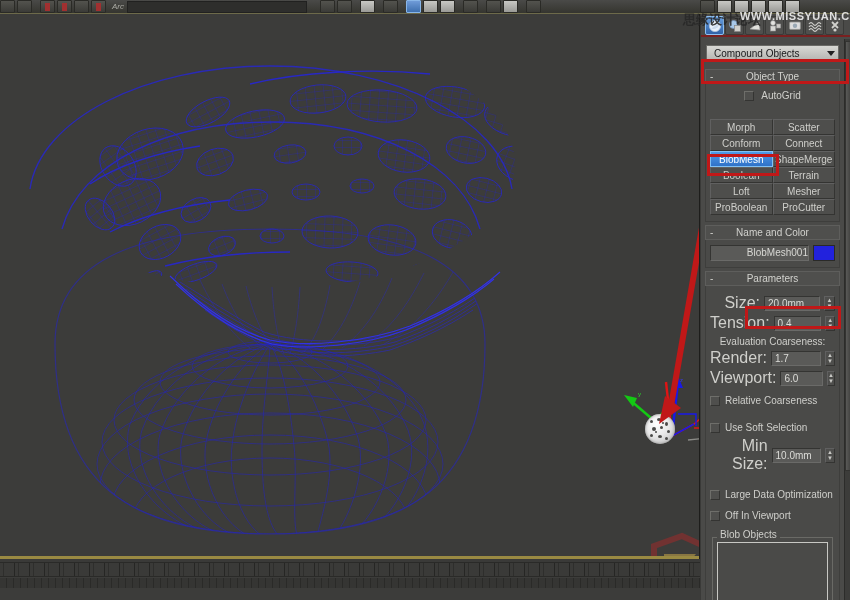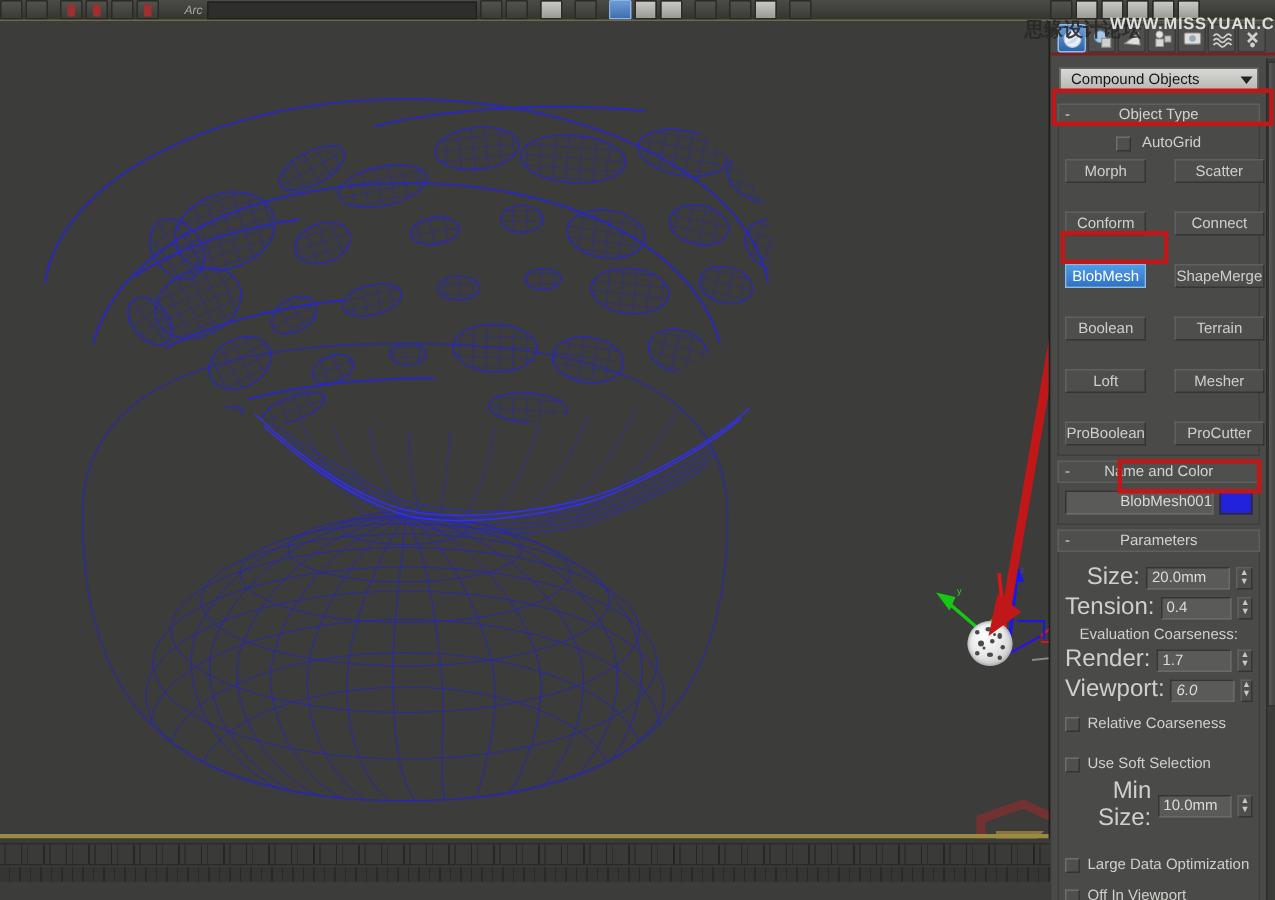--- a/index.html
+++ b/index.html
@@ -30,21 +30,21 @@
     content:""; position:absolute; left:4px; top:2px; width:5px; height:8px;
     background:#a03030;
   }
   .tb-btn.sel { background: linear-gradient(#6f9bd8, #3e6fae); border-color:#89b6e8; }
   .tb-btn.lite { background: linear-gradient(#c8c8c4, #9a9a96); }
   .tb-sep { width: 4px; height: 13px; }
   .tb-field {
     height: 12px; background: #2e2e2c; border: 1px solid #212120;
     color: #9a9a96; font-size: 8px; line-height: 11px; padding-left: 2px;
   }
-  .tb-label { color:#a8a8a2; font-size:8px; font-style:italic;margin-left:11px; }
+  .tb-label { color:#a8a8a2; font-size:8px; font-style:italic; }
 
   
   #viewport {
     position: absolute; left: 0; top: 14px; width: 700px; height: 545px;
     background: #3c3c3a;
     border-right: 1px solid #1d1d1b;
     overflow: hidden;
   }
   #viewport-active-border {
     position:absolute; left:0; bottom:0; width:700px; height:3px;
@@ -145,21 +145,21 @@
     background: #4a4a48; padding: 4px 4px 6px 4px;
   }
 
   .chk-row { display: flex; align-items: center; gap: 5px; padding: 2px 0; }
   .chk {
     width: 10px; height: 10px; background: #4f4f4d;
     border: 1px solid #6e6e6a; border-right-color:#343432; border-bottom-color:#343432;
   }
   .lbl { color: #cfcfcb; font-size: 10px; }
 
-  .btn-grid { display: grid; grid-template-columns: 1fr 1fr; gap: 19px; margin-top: 3px; }
+  .btn-grid { display: grid; grid-template-columns: 1fr 1fr; gap: 0; margin-top: 16px; }
   .mbtn {
     height: 16px;
     background: linear-gradient(#56565 3, #464644);
     background: #4e4e4c;
     border: 1px solid #606060; border-right-color:#343432; border-bottom-color:#343432;
     color: #cfcfcb; font-size: 10px;
     display: flex; align-items: center; justify-content: center;
   }
   .mbtn.active {
     background: linear-gradient(#4f9ae8, #2f72c8);
@@ -589,21 +589,21 @@
           <div class="section-lbl">Evaluation Coarseness:</div>
 
           <div class="param-row" style="justify-content:flex-end;">
             <span class="plbl">Render:</span>
             <span class="spin-field" style="width:56px;">1.7</span>
             <span class="spinner">▲<br>▼</span>
           </div>
 
           <div class="param-row" style="justify-content:flex-end;">
             <span class="plbl">Viewport:</span>
-            <span class="spin-field" style="width:76px;font-style:italic;">6.0</span>
+            <span class="spin-field" style="width:76px;">6.0</span>
             <span class="spinner">▲<br>▼</span>
           </div>
 
           <div class="chk-row" style="margin-top:6px;">
             <span class="chk"></span>
             <span class="lbl">Relative Coarseness</span>
           </div>
 
           <div class="chk-row" style="margin-top:12px;">
             <span class="chk"></span>

